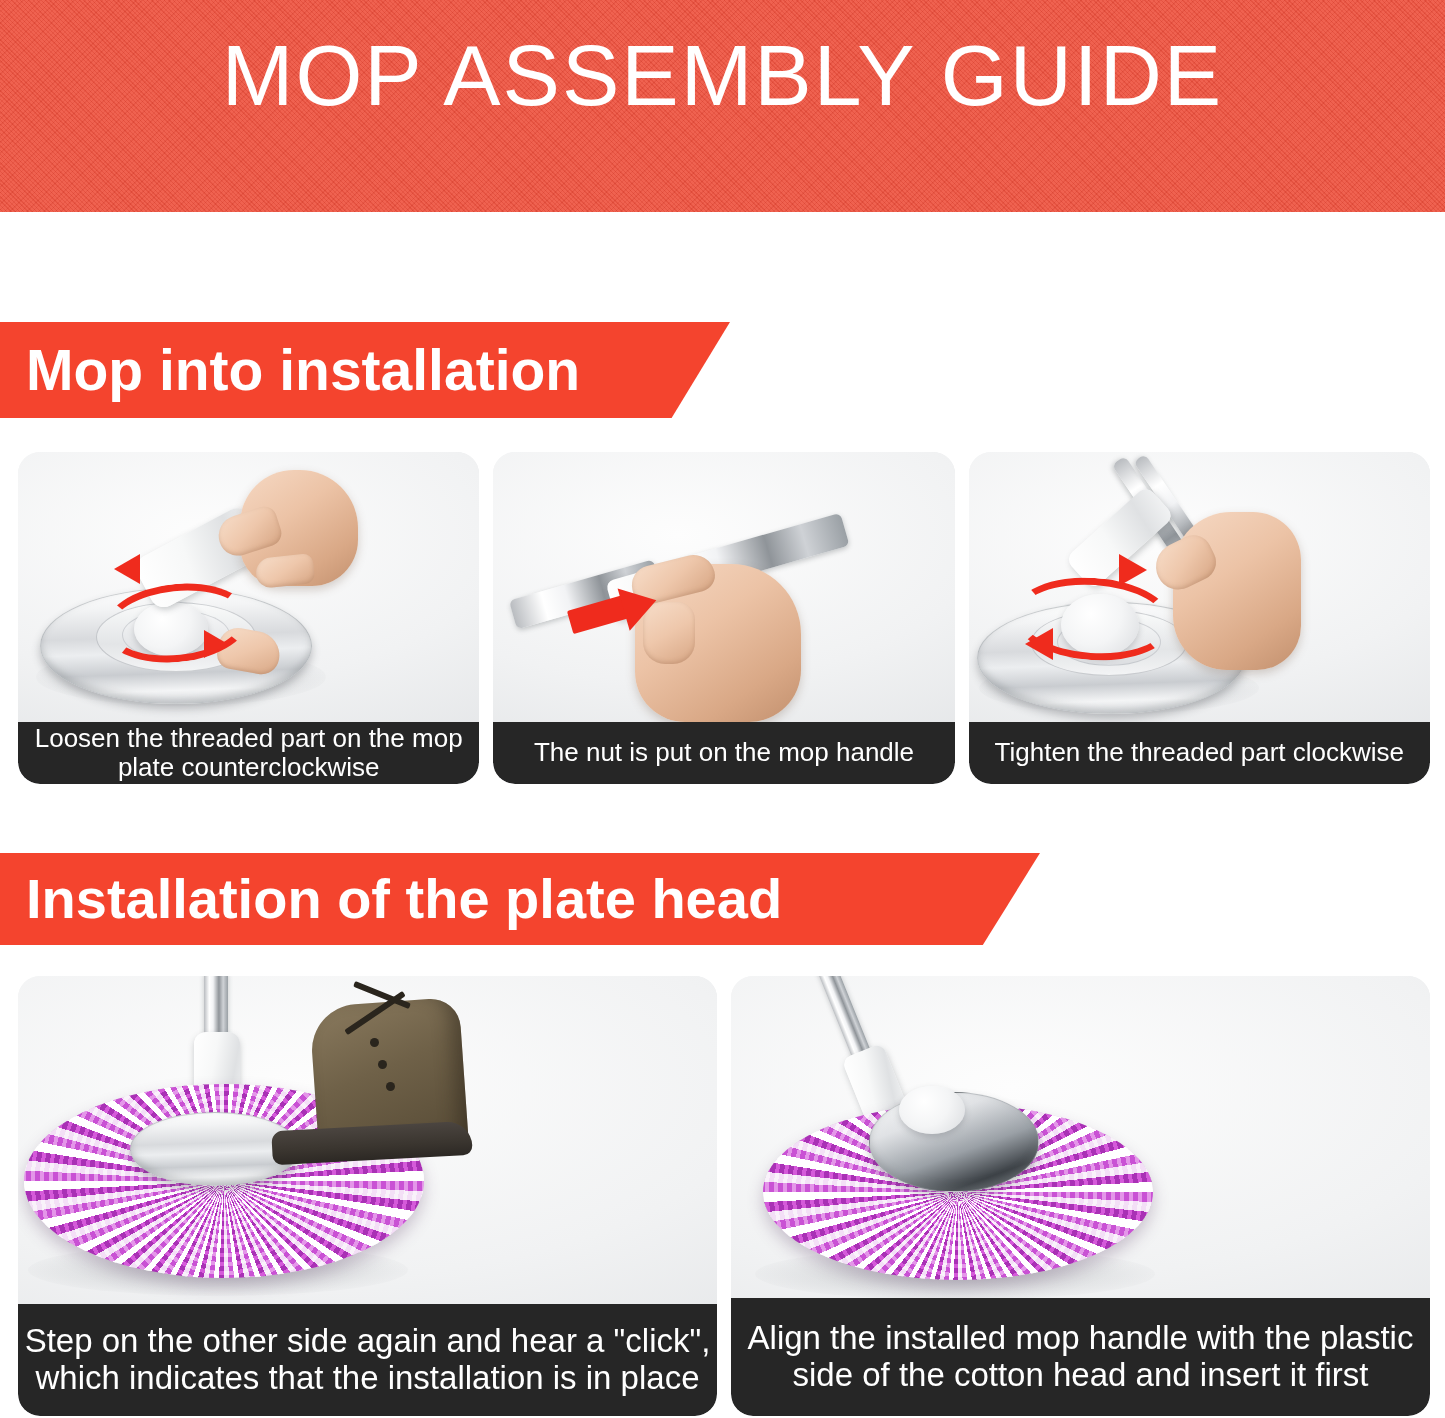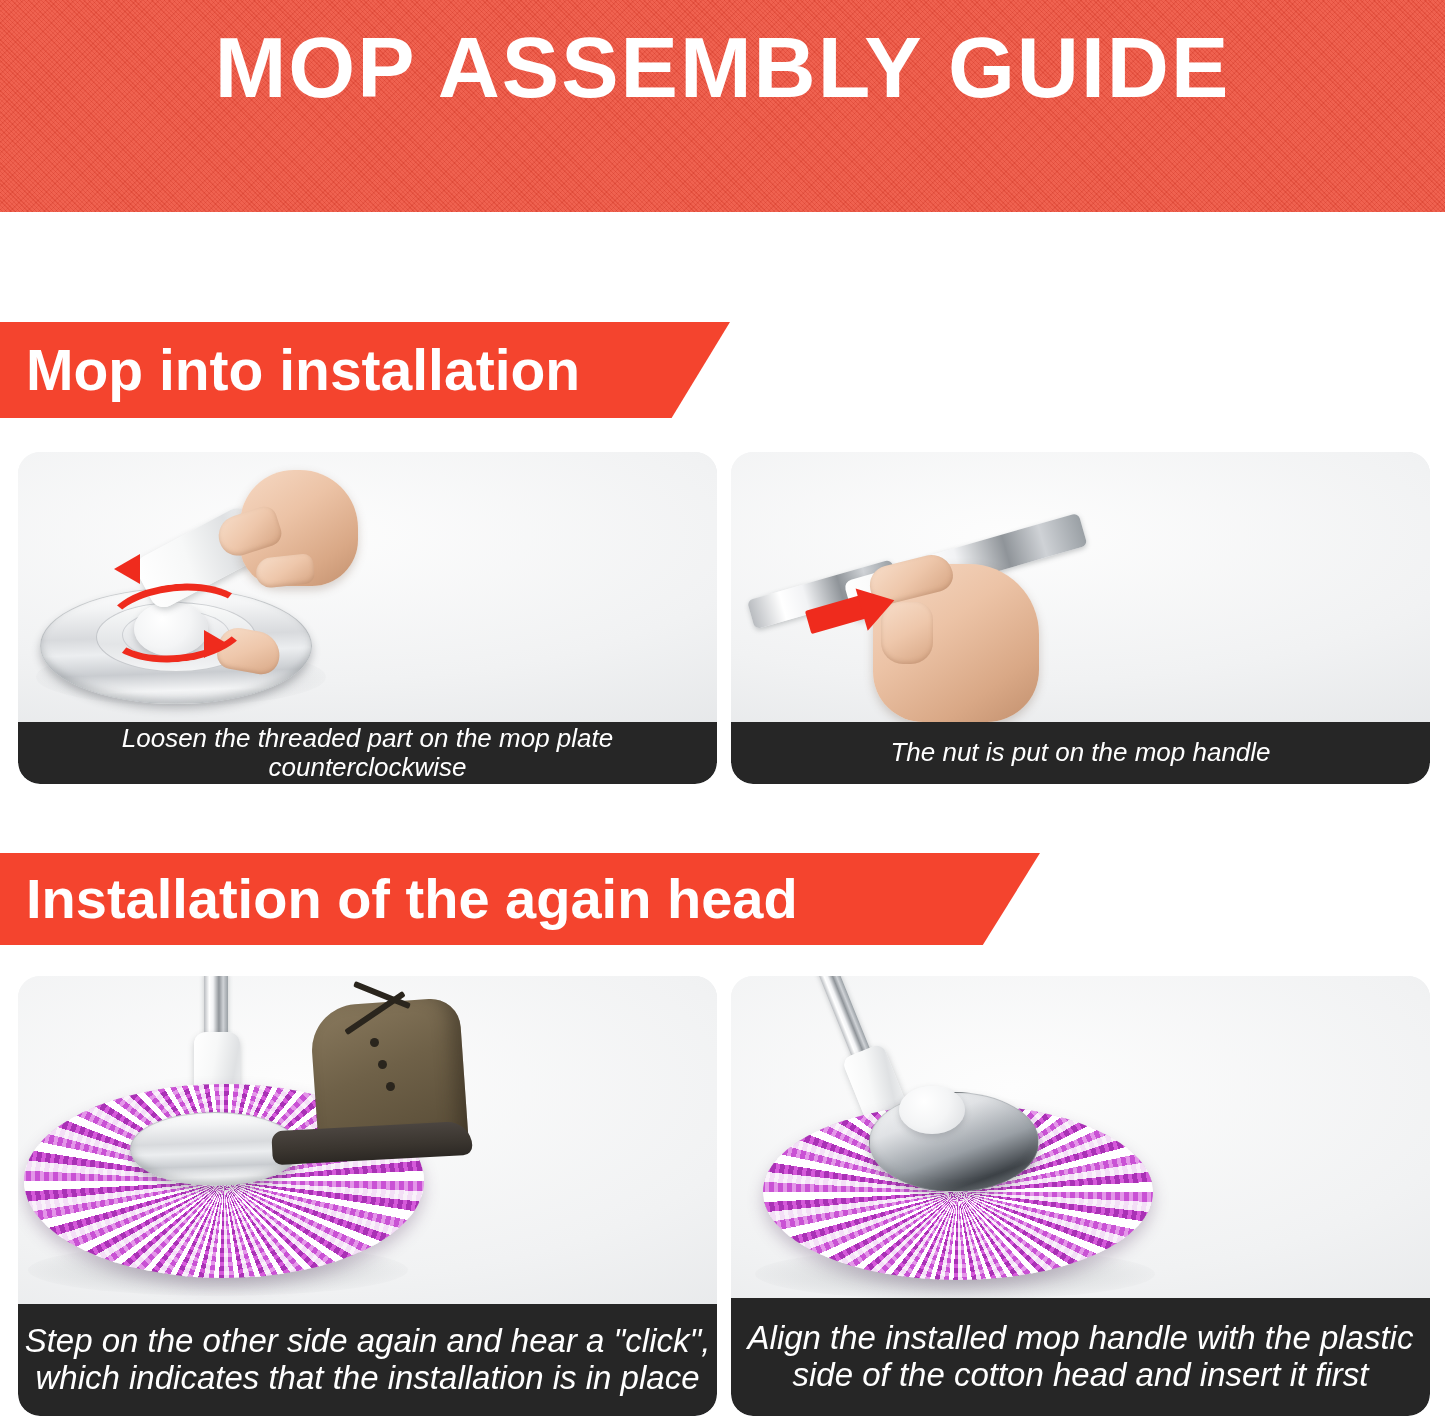--- a/index.html
+++ b/index.html
@@ -32,26 +32,26 @@
     mask-image:
       linear-gradient(#000 0 0),
       conic-gradient(from -45deg at 50% 0, #000 0deg 90deg, transparent 90deg 360deg);
     mask-size: 100% 212px, 40px 38px;
     mask-position: 0 0, 0 210px;
     mask-repeat: no-repeat, repeat-x;
   }
 
   .header-title {
     position: absolute;
-    top: 24px;
+    top: 32px;
     left: 0;
     width: 1445px;
     text-align: center;
     font-size: 86px;
-    font-weight: bold;
+    font-weight: normal;
     color: #ffffff;
     letter-spacing: 2px;
     white-space: nowrap;
     line-height: 1.0;
   }
 
   
   .section-header {
     position: absolute;
     background-color: #f4442e;
@@ -103,21 +103,20 @@
     background: #262626;
     color: #ffffff;
     text-align: center;
     border-bottom-left-radius: 22px;
     border-bottom-right-radius: 22px;
     display: flex;
     align-items: center;
     justify-content: center;
     padding: 3px 6px;
     line-height: 1.12;
-    font-style: italic;
   }
   .row-top .caption { height: 62px; font-size: 26px; }
   .row-bottom .caption { height: 118px; font-size: 33px; }
   .row-bottom .panel:first-child .caption { height: 112px; }
 
   
   .bg-studio {
     position: absolute; inset: 0;
     background:
       radial-gradient(ellipse 120% 80% at 40% 25%, #fdfdfd 0%, #f1f2f3 55%, #e2e4e6 100%);
@@ -315,24 +314,46 @@
       <div class="finger" style="left:138px; top:108px; width:84px; height:38px; border-radius:22px 24px 18px 18px; transform:rotate(-14deg);"></div>
       <div class="finger" style="left:150px; top:150px; width:52px; height:62px; border-radius:20px 18px 22px 22px;"></div>
 
       <div class="arrow-shaft" style="left:76px; top:150px; width:62px; height:24px; transform:rotate(-16deg);"></div>
       <div class="arrow-head" style="left:130px; top:131px; border-left:34px solid #ef2b1d; border-top:22px solid transparent; border-bottom:22px solid transparent; transform:rotate(-16deg);"></div>
     </div>
     <div class="caption">The nut is put on the mop handle</div>
   </div>
 
 
+  <div class="panel">
+    <div class="panel-photo">
+      <div class="bg-studio"></div>
+      <div class="floor-shadow" style="left:10px; top:210px; width:280px; height:52px;"></div>
+      <div class="disc" style="left:8px; top:150px; width:268px; height:112px;"></div>
+      <div class="disc-inner" style="left:62px; top:158px; width:156px; height:66px;"></div>
+      <div class="disc-inner2" style="left:88px; top:166px; width:104px; height:48px;"></div>
+      <div class="hub" style="left:92px; top:142px; width:78px; height:62px;"></div>
+
+      <div class="rod" style="left:156px; top:4px; width:150px; height:16px; transform:rotate(56deg); transform-origin:left top;"></div>
+      <div class="rod" style="left:176px; top:2px; width:150px; height:14px; transform:rotate(56deg); transform-origin:left top;"></div>
+      <div class="connector" style="left:124px; top:96px; width:110px; height:42px; transform:rotate(-42deg); transform-origin:left bottom; border-radius:10px;"></div>
+
+      <div class="hand" style="left:204px; top:60px; width:128px; height:158px; border-radius:58px 48px 44px 54px;"></div>
+      <div class="finger" style="left:186px; top:88px; width:60px; height:46px; border-radius:24px 18px 18px 22px; transform:rotate(-26deg);"></div>
+
+      <div class="ring-arrow dual" style="left:44px; top:126px; width:160px; height:82px; transform:rotate(4deg);"></div>
+      <div class="arrow-head" style="left:150px; top:102px; border-left:28px solid #ef2b1d; border-top:16px solid transparent; border-bottom:16px solid transparent;"></div>
+      <div class="arrow-head" style="left:56px; top:176px; border-right:28px solid #ef2b1d; border-top:16px solid transparent; border-bottom:16px solid transparent;"></div>
+    </div>
+    <div class="caption">Tighten the threaded part clockwise</div>
+  </div>
 </div>
 
 <div class="section-header sec2">
-  <span class="section-label">Installation of the again head</span>
+  <span class="section-label">Installation of the plate head</span>
 </div>
 
 <div class="panel-row row-bottom">
 
 
   <div class="panel">
     <div class="panel-photo">
       <div class="bg-studio"></div>
 
       <div class="rod" style="left:186px; top:-6px; width:24px; height:76px;"></div>

